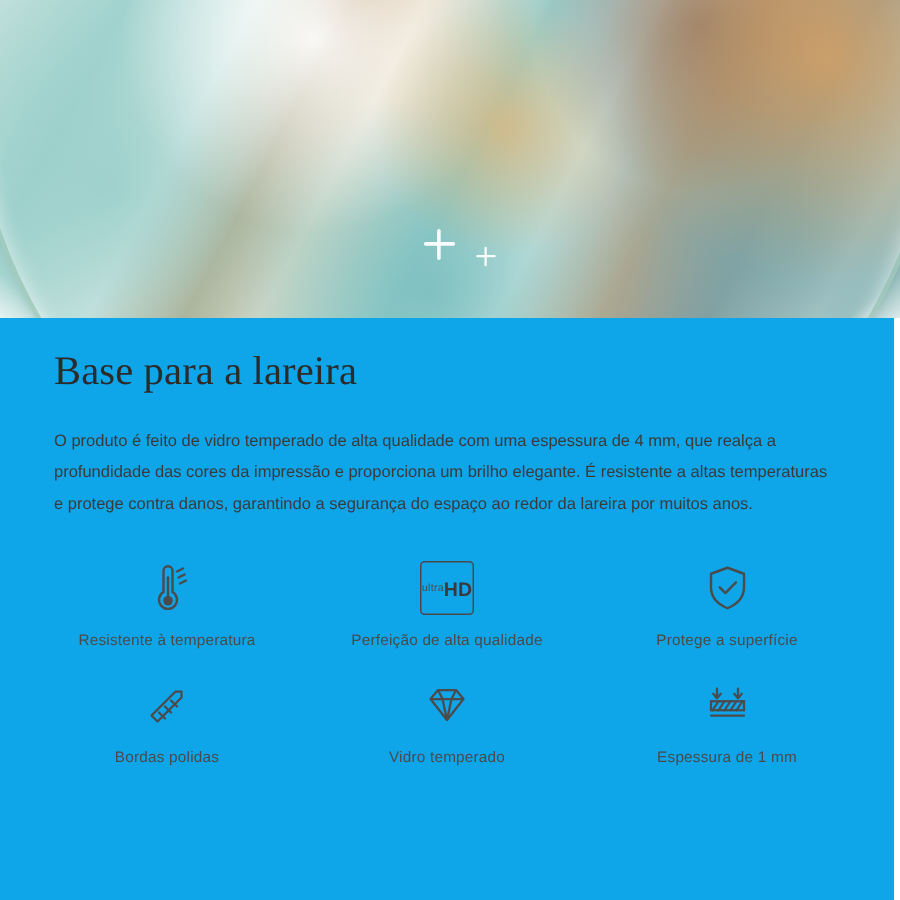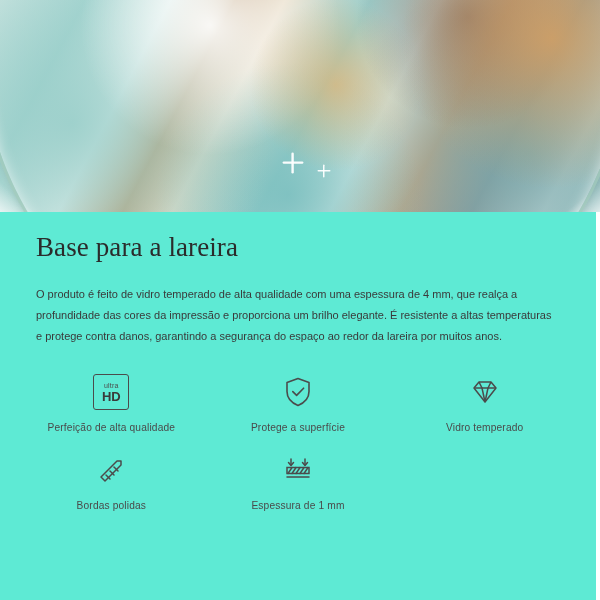--- a/index.html
+++ b/index.html
@@ -10,21 +10,21 @@
     width: 600px;
     height: 600px;
     background: #ffffff;
     font-family: "Liberation Sans", sans-serif;
     overflow: hidden;
   }
   .page {
     position: relative;
     width: 596px;
     height: 600px;
-    background: #5eead4;
+    background: #0ea5e9;
     box-sizing: border-box;
   }
 
   
   .hero {
     position: relative;
     width: 600px;
     height: 212px;
     overflow: hidden;
     background: #ffffff;
@@ -139,21 +139,20 @@
     font-size: 10.2px;
     color: #4a4a4a;
     letter-spacing: 0.15px;
   }
   .ultra-hd {
     width: 34px;
     height: 34px;
     border: 1.6px solid #4b4b4b;
     border-radius: 3px;
     display: flex;
-    flex-direction: column;
     align-items: center;
     justify-content: center;
     line-height: 1;
   }
   .ultra-hd .u-top {
     font-size: 7px;
     letter-spacing: 0.2px;
     color: #4b4b4b;
   }
   .ultra-hd .u-bot {
@@ -178,65 +177,78 @@
 
   <div class="content">
     <h1 class="headline">
       <span>Base para a lareira</span>
     </h1>
     <p class="paragraph">O produto é feito de vidro temperado de alta qualidade com uma espessura de 4 mm, que realça a profundidade das cores da impressão e proporciona um brilho elegante. É resistente a altas temperaturas e protege contra danos, garantindo a segurança do espaço ao redor da lareira por muitos anos.</p>
   </div>
 
   <div class="features">
 
+    <div class="feature">
+      <div class="feature-icon">
+        <svg width="40" height="40" viewBox="0 0 40 40" fill="none" stroke="#4b4b4b" stroke-width="1.6" stroke-linecap="round">
+          <path d="M18 8.5a3 3 0 0 1 6 0v14.2a6 6 0 1 1-6 0z"></path>
+          <line x1="21" y1="13" x2="21" y2="26"></line>
+          <circle cx="21" cy="28.5" r="3.2" fill="#4b4b4b" stroke="none"></circle>
+          <line x1="27" y1="9" x2="31" y2="7"></line>
+          <line x1="28" y1="13" x2="32" y2="11"></line>
+          <line x1="29" y1="17" x2="33" y2="15"></line>
+        </svg>
+      </div>
+      <div class="feature-label">Resistente à temperatura</div>
+    </div>
 
     <div class="feature">
       <div class="feature-icon">
         <div class="ultra-hd">
           <span class="u-top">ultra</span>
           <span class="u-bot">HD</span>
         </div>
       </div>
       <div class="feature-label">Perfeição de alta qualidade</div>
     </div>
 
     <div class="feature">
       <div class="feature-icon">
         <svg width="40" height="40" viewBox="0 0 40 40" fill="none" stroke="#4b4b4b" stroke-width="1.6" stroke-linejoin="round" stroke-linecap="round">
           <path d="M20 6.5l11 4v9c0 7-5 11.5-11 14-6-2.5-11-7-11-14v-9z"></path>
           <polyline points="14.8,19.6 18.6,23.4 25.6,16.2"></polyline>
         </svg>
       </div>
       <div class="feature-label">Protege a superfície</div>
+    </div>
+
+    <div class="feature">
+      <div class="feature-icon">
+        <svg width="40" height="40" viewBox="0 0 40 40" fill="none" stroke="#4b4b4b" stroke-width="1.5" stroke-linecap="round">
+          <path d="M10 27 L26 11 L30 11 L30 15 L14 31 Z" stroke-linejoin="round"></path>
+          <line x1="15" y1="25" x2="19" y2="29"></line>
+          <line x1="19" y1="21" x2="23" y2="25"></line>
+          <line x1="23" y1="17" x2="27" y2="21"></line>
+        </svg>
+      </div>
+      <div class="feature-label">Bordas polidas</div>
     </div>
 
     <div class="feature">
       <div class="feature-icon">
         <svg width="40" height="40" viewBox="0 0 40 40" fill="none" stroke="#4b4b4b" stroke-width="1.5" stroke-linejoin="round">
           <path d="M9 16l5-6h12l5 6-11 14z"></path>
           <line x1="9" y1="16" x2="31" y2="16"></line>
           <line x1="14" y1="10" x2="17" y2="16"></line>
           <line x1="26" y1="10" x2="23" y2="16"></line>
           <line x1="17" y1="16" x2="20" y2="30"></line>
           <line x1="23" y1="16" x2="20" y2="30"></line>
         </svg>
       </div>
       <div class="feature-label">Vidro temperado</div>
-    </div>
-
-    <div class="feature">
-      <div class="feature-icon">
-        <svg width="40" height="40" viewBox="0 0 40 40" fill="none" stroke="#4b4b4b" stroke-width="1.5" stroke-linecap="round">
-          <path d="M10 27 L26 11 L30 11 L30 15 L14 31 Z" stroke-linejoin="round"></path>
-          <line x1="15" y1="25" x2="19" y2="29"></line>
-          <line x1="19" y1="21" x2="23" y2="25"></line>
-          <line x1="23" y1="17" x2="27" y2="21"></line>
-        </svg>
-      </div>
-      <div class="feature-label">Bordas polidas</div>
     </div>
 
     <div class="feature">
       <div class="feature-icon">
         <svg width="40" height="40" viewBox="0 0 40 40" fill="none" stroke="#4b4b4b" stroke-width="1.5" stroke-linecap="round">
           <line x1="13" y1="9" x2="13" y2="15"></line>
           <polyline points="10.5,12.5 13,15.5 15.5,12.5" stroke-linejoin="round"></polyline>
           <line x1="27" y1="9" x2="27" y2="15"></line>
           <polyline points="24.5,12.5 27,15.5 29.5,12.5" stroke-linejoin="round"></polyline>
           <rect x="9" y="17.5" width="22" height="6"></rect>

